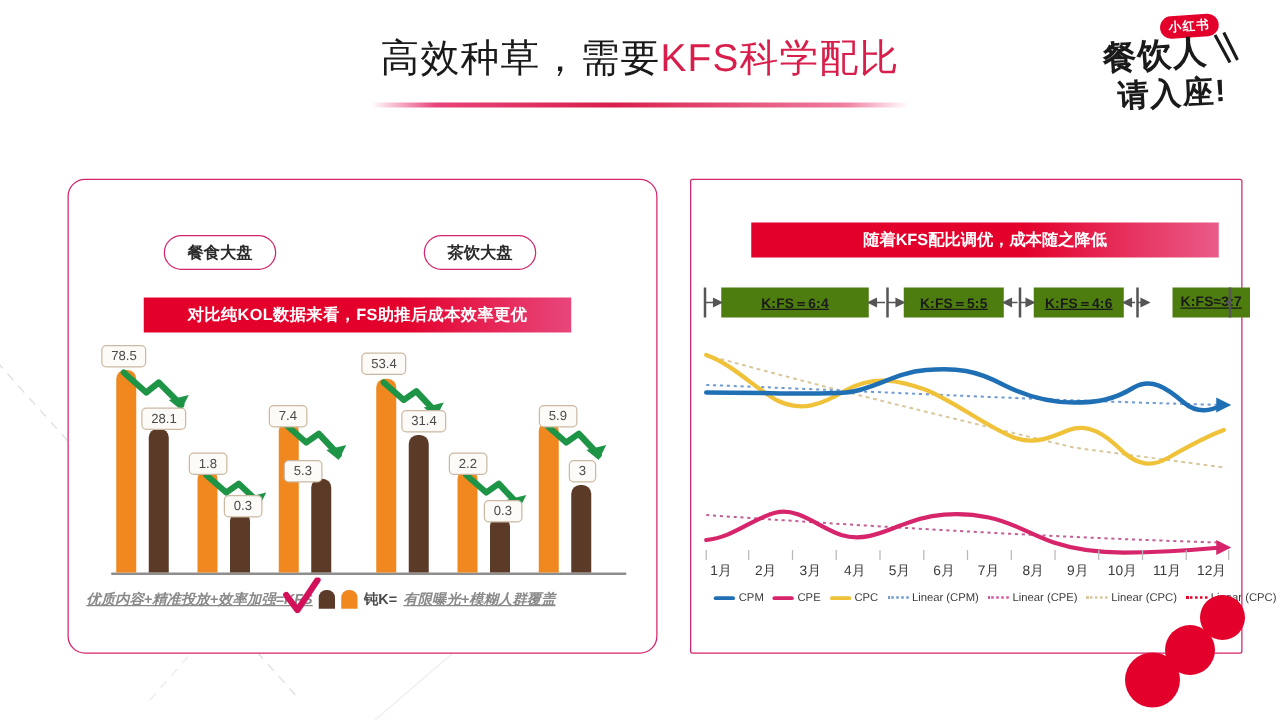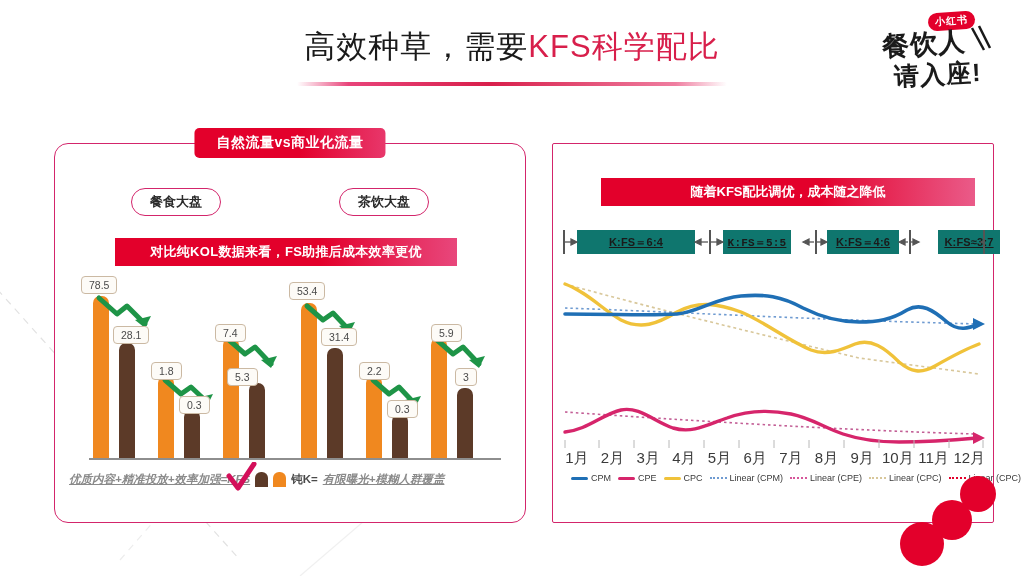--- a/index.html
+++ b/index.html
@@ -100,34 +100,34 @@
   
   .red-banner2{
     position:absolute;left:48px;top:34px;width:342px;
     background:linear-gradient(90deg,#e3002b 0%,#e3002b 58%,#ea5b89 100%);
     color:#fff;font-size:13px;font-weight:bold;text-align:center;
     padding:5px 16px;white-space:nowrap;
   }
 
   .ratio-row{position:absolute;left:8px;top:86px;width:424px;height:26px;}
   .ratio-band{
-    position:absolute;top:0;height:24px;background:#0f766e;
+    position:absolute;top:0;height:24px;background:#4d7c0f;
     display:flex;align-items:center;justify-content:center;
     font-size:11px;font-weight:bold;color:#1a1a1a;
     text-decoration:underline;letter-spacing:.2px;
   }
   .tick-v{position:absolute;top:0;width:1.5px;height:24px;background:#555;}
 
   .linechart{position:absolute;left:6px;top:118px;width:428px;height:186px;}
   .xaxis{
     position:absolute;left:6px;top:305px;width:428px;height:16px;
     display:flex;
   }
   .xaxis span{
-    flex:1;text-align:center;font-size:15px;color:#3a3a3a;
+    flex:1;text-align:center;font-size:11px;color:#3a3a3a;
   }
   .legend-right{
     position:absolute;left:18px;top:326px;width:412px;height:16px;
     display:flex;align-items:center;gap:7px;
   }
   .lg-item{display:flex;align-items:center;gap:3px;font-size:9px;color:#3a3a3a;white-space:nowrap;}
   .lg-line{width:17px;height:3px;border-radius:2px;}
   .lg-dot{width:17px;height:0;border-top:2px dotted #9aa7c7;}
 
   
@@ -158,21 +158,20 @@
   <div class="logo-line1">餐饮人</div>
   <div class="logo-line2">请入座!</div>
   <svg width="126" height="100" style="position:absolute;left:0;top:0;">
     <line x1="92" y1="22" x2="104" y2="44" stroke="#1a1a1a" stroke-width="2.5"></line>
     <line x1="99" y1="20" x2="110" y2="42" stroke="#1a1a1a" stroke-width="2.5"></line>
     <circle cx="90" cy="18" r="1.8" fill="#e3002b"></circle>
   </svg>
 </div>
 
 <div class="panel panel-left">
-  <div class="panel-tab">自然流量vs商业化流量</div>
 
   <div class="pill pill-1">餐食大盘</div>
   <div class="pill pill-2">茶饮大盘</div>
 
   <div class="red-banner">对比纯KOL数据来看，FS助推后成本效率更优</div>
 
   <div class="bars-area">
     <div class="baseline"></div>
 
     <div class="bar k" style="left:20px;width:16px;height:162px;"></div>
@@ -242,21 +241,21 @@
 </div>
 
 <div class="panel panel-right">
 
   <div class="red-banner2">随着KFS配比调优，成本随之降低</div>
 
   <div class="ratio-row">
     <div class="tick-v" style="left:2px;"></div>
     <div class="ratio-band" style="left:16px;width:118px;">K:FS＝6:4</div>
     <div class="tick-v" style="left:148px;"></div>
-    <div class="ratio-band" style="left:162px;width:68px;font-family:Liberation Mono, monospace;">K:FS＝5:5</div>
+    <div class="ratio-band" style="left:162px;width:80px;">K:FS＝5:5</div>
     <div class="tick-v" style="left:254px;"></div>
     <div class="ratio-band" style="left:266px;width:72px;">K:FS＝4:6</div>
     <div class="tick-v" style="left:348px;"></div>
     <div class="ratio-band" style="left:377px;width:62px;text-decoration:underline;">K:FS≈3:7</div>
     <div class="tick-v" style="left:422px;"></div>
     <svg style="position:absolute;left:0;top:0;" width="424" height="24">
       <g stroke="#555" stroke-width="1.3" fill="#555">
         <line x1="3" y1="12" x2="15" y2="12"></line>
           <polygon points="16,12 10,9 10,15"></polygon>
         <line x1="147" y1="12" x2="136" y2="12"></line>

